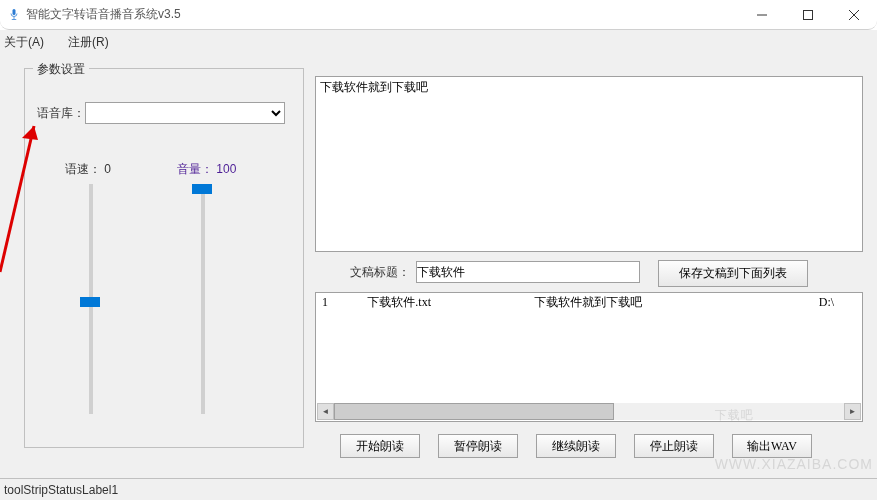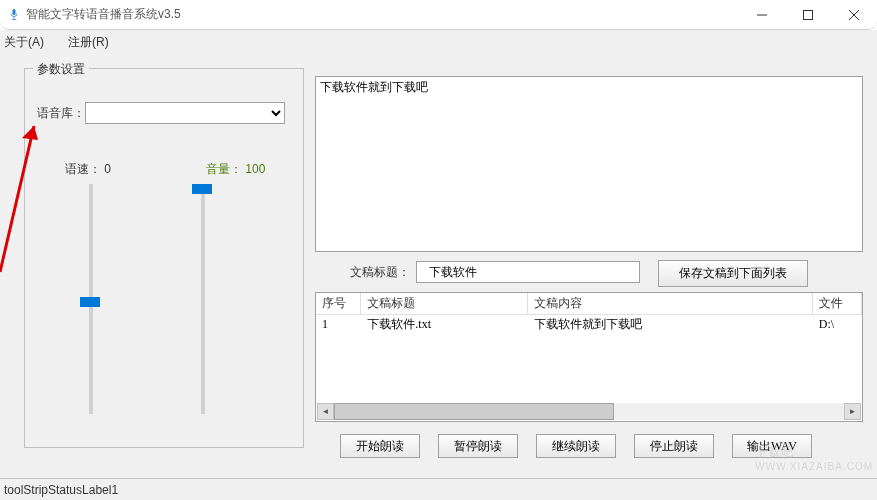--- a/index.html
+++ b/index.html
@@ -12,54 +12,54 @@
 .menubar { height: 24px; background: #f0f0f0; display: flex; align-items: center; gap: 16px; color: #333; }
 .menu-item { padding: 2px 4px; }
 .client { position: absolute; top: 54px; left: 0; right: 0; bottom: 22px; background: #f0f0f0; }
 
 .params-panel { position: absolute; left: 24px; top: 14px; width: 280px; height: 380px; border: 1px solid #c0c0c0; background: #f0f0f0; }
 .params-title { position: absolute; left: 8px; top: -8px; background: #f0f0f0; padding: 0 4px; color: #333; }
 .lib-label { position: absolute; left: 12px; top: 36px; color: #333; }
 .lib-select { position: absolute; left: 60px; top: 33px; width: 200px; height: 22px; border: 1px solid #a0a0a0; background: #fff; }
 
 .speed-label { position: absolute; left: 40px; top: 92px; color: #333; }
-.vol-label { position: absolute; left: 152px; top: 92px; color: #4d7c0f; margin-left: 29px; }
+.vol-label { position: absolute; left: 152px; top: 92px; color: #4c1d95; }
 
 .slider-track { position: absolute; width: 4px; height: 230px; background: #d0d0d0; }
 .slider-track.speed { left: 64px; top: 115px; }
 .slider-track.vol { left: 176px; top: 115px; }
 .slider-thumb { position: absolute; width: 20px; height: 10px; background: #0078d7; }
 .slider-thumb.speed { left: 55px; top: 228px; }
 .slider-thumb.vol { left: 167px; top: 115px; }
 
 .content-label { position: absolute; left: 315px; top: 4px; color: #333; }
 .textarea { position: absolute; left: 315px; top: 22px; width: 548px; height: 176px; border: 1px solid #a0a0a0; background: #fff; padding: 2px 4px; resize: none; overflow: auto; font-family: "SimSun", monospace; }
 
 .title-label { position: absolute; left: 350px; top: 210px; color: #333; }
-.title-input { position: absolute; left: 416px; top: 207px; width: 224px; height: 22px; border: 1px solid #a0a0a0; background: #fff; padding: 1px 12px; font-family: "SimSun"; }
+.title-input { position: absolute; left: 416px; top: 207px; width: 224px; height: 22px; border: 1px solid #a0a0a0; background: #fff; padding: 1px 0; font-family: "SimSun"; }
 .save-btn { position: absolute; left: 658px; top: 206px; width: 150px; height: 27px; border: 1px solid #a0a0a0; background: linear-gradient(#fdfdfd,#e8e8e8); }
 
 .listview { position: absolute; left: 315px; top: 238px; width: 548px; height: 130px; border: 1px solid #a0a0a0; background: #fff; overflow: auto; }
 .lv-header { display: flex; background: #fff; border-bottom: 1px solid #e0e0e0; height: 22px; align-items: center; }
 .lv-col { padding: 2px 6px; border-right: 1px solid #e0e0e0; font-family: "SimSun"; color: #333; white-space: nowrap; }
 .lv-row { display: flex; height: 18px; align-items: center; }
 .lv-cell { padding: 0 6px; font-family: "SimSun"; white-space: nowrap; }
 .hscroll { position: absolute; left: 1px; right: 1px; bottom: 1px; height: 17px; background: #f0f0f0; display: flex; }
 .hscroll .arrow { width: 17px; height: 17px; background: #e0e0e0; border: 1px solid #c0c0c0; display:flex; align-items:center; justify-content:center; font-size:8px; color:#555; }
 .hscroll .track { flex: 1; background: #f0f0f0; position: relative; }
 .hscroll .thumb { position: absolute; left: 0; top: 0; bottom: 0; width: 280px; background: #cdcdcd; border: 1px solid #a0a0a0; }
 
 .bottom-btns { position: absolute; left: 340px; top: 380px; display: flex; gap: 18px; }
 .btn { width: 80px; height: 24px; border: 1px solid #a0a0a0; background: linear-gradient(#fdfdfd,#e8e8e8); font-family: "SimSun"; }
 
 .statusbar { position: absolute; left: 0; right: 0; bottom: 0; height: 22px; background: #f0f0f0; border-top: 1px solid #c0c0c0; display: flex; align-items: center; padding-left: 4px; color: #333; }
 
 .arrow-annot { position: absolute; left: -4px; top: 62px; pointer-events: none; }
 .watermark { position: absolute; right: 4px; bottom: 28px; color: #c5c5c5; font-size: 18px; font-family: "SimHei", sans-serif; letter-spacing: 1px; opacity: 0.6; pointer-events: none; }
-.watermark .small { font-size: 10px; display:block; text-align:right; color:#c5c5c5; }
+.watermark .small { font-size: 14px; display:block; text-align:right; color:#c5c5c5;margin-top:32px; }
 </style>
 </head>
 <body>
 
 <div class="titlebar">
   <svg class="mic" viewBox="0 0 12 16">
       <rect x="4" y="0" width="4" height="8" rx="2" fill="#2c7cd4"></rect>
       <path d="M2 6 a4 4 0 0 0 8 0" stroke="#2c7cd4" fill="none" stroke-width="1"></path>
       <line x1="6" y1="10" x2="6" y2="14" stroke="#2c7cd4"></line>
       <line x1="3" y1="14" x2="9" y2="14" stroke="#2c7cd4"></line>
@@ -112,26 +112,20 @@
     <div class="slider-thumb vol"></div>
   </div>
 
   <textarea class="textarea" style="">下载软件就到下载吧</textarea>
 
   <span class="title-label">文稿标题：</span>
   <input class="title-input" value="下载软件" style="">
   <button class="save-btn">保存文稿到下面列表</button>
 
   <div class="listview">
-    <div class="lv-header">
-      <div class="lv-col" style="width:46px">序号</div>
-      <div class="lv-col" style="width:170px">文稿标题</div>
-      <div class="lv-col" style="width:290px">文稿内容</div>
-      <div class="lv-col" style="width:50px">文件</div>
-    </div>
     <div class="lv-row">
       <div class="lv-cell" style="width:46px">1</div>
       <div class="lv-cell" style="width:170px">下载软件.txt</div>
       <div class="lv-cell" style="width:290px">下载软件就到下载吧</div>
       <div class="lv-cell" style="width:50px">D:\</div>
     </div>
     <div class="hscroll">
       <div class="arrow">◄</div>
       <div class="track">
           <div class="thumb"></div>

